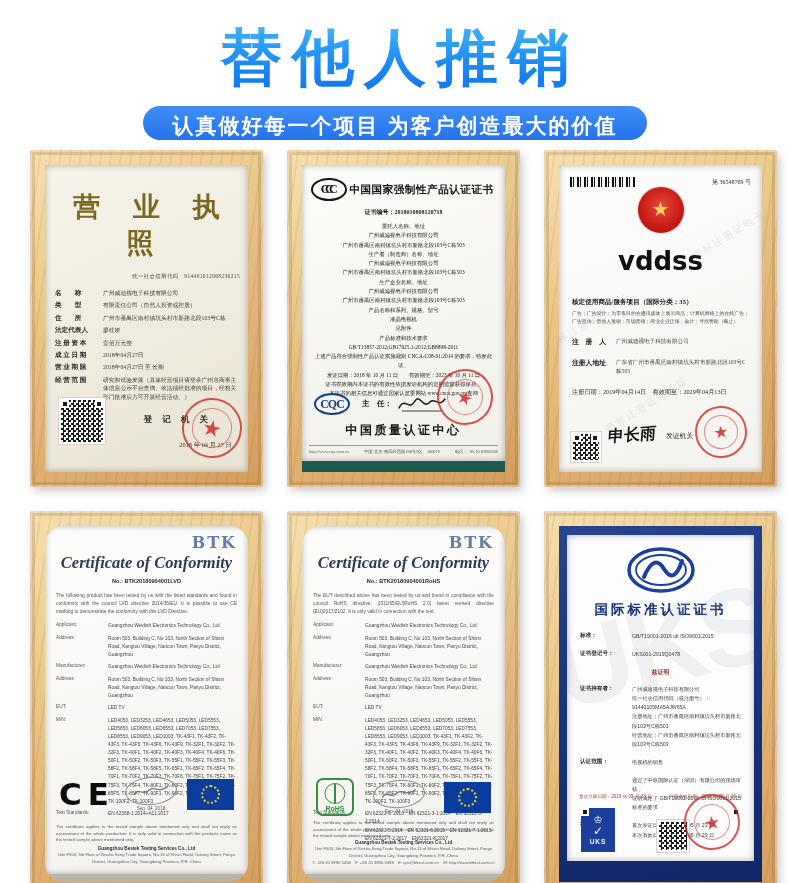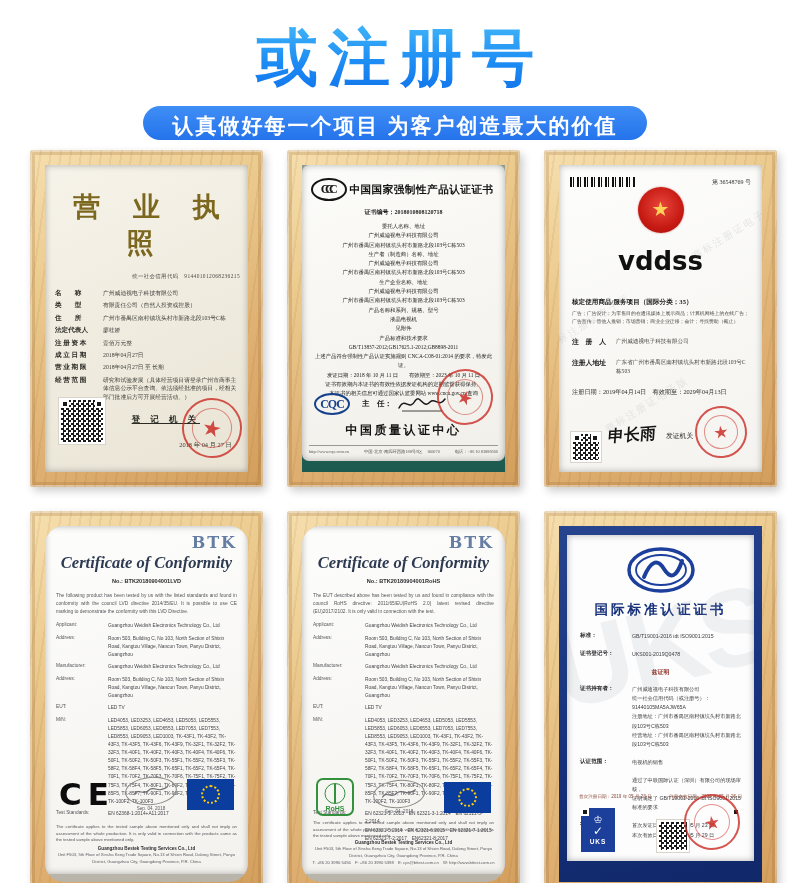--- a/index.html
+++ b/index.html
@@ -53,29 +53,29 @@
   .stamp .date { font-size:4.6px; color:#5a5a66; margin-top:1px; }
 
   
   .lic-title { margin-top:24px; text-align:center; font-size:27px; font-weight:bold; color:#7c671f;
     letter-spacing:13px; text-indent:13px; }
   .lic-code-row { margin-top:12px; text-align:right; padding-right:8px; font-size:5.4px; color:#4a4a45; letter-spacing:.4px; }
   .lic-fields { margin:9px 8px 0 10px; }
   .lic-row { display:flex; margin-bottom:3.4px; }
   .lic-label { width:48px; flex:none; font-size:6.6px; font-weight:bold; color:#2b2b26; }
   .lic-value { flex:1; font-size:5.8px; color:#3d3d38; line-height:1.5; }
-  .lic-registry { position:absolute; right:48px; bottom:46px; font-size:8.5px; font-weight:bold; letter-spacing:4px; color:#2b2b26;text-decoration:underline; }
+  .lic-registry { position:absolute; right:36px; bottom:46px; font-size:8.5px; font-weight:bold; letter-spacing:4px; color:#2b2b26; }
   .lic-date { position:absolute; right:16px; bottom:22px; font-size:6.4px; color:#3d3d38; }
   .lic-seal { width:60px; height:60px; right:6px; bottom:14px; }
   .lic-seal::after { font-size:22px; }
   .lic-qr { left:14px; bottom:28px; width:46px; height:46px; }
 
   
   .mat-teal { background:linear-gradient(180deg,#8d9b96 0%,#2c6b60 70%,#1c5a50 100%); }
-  .mat-teal .paper { height:calc(100% - 11px);border-radius:7px; }
+  .mat-teal .paper { height:calc(100% - 11px); }
   .ccc-head { display:flex; align-items:center; margin:13px 9px 0; }
   .ccc-logo { width:36px; height:23px; flex:none; border:2px solid #151515; border-radius:50%;
     display:flex; align-items:center; justify-content:center; }
   .ccc-logo span { font-size:12px; font-weight:bold; letter-spacing:-4.5px; padding-right:4px; color:#151515; }
   .ccc-title { flex:1; text-align:center; font-size:10.6px; font-weight:bold; color:#111; letter-spacing:.5px; }
   .ccc-no { text-align:center; margin-top:7px; font-size:6px; font-weight:bold; color:#222; }
   .ccc-body { margin:5px 10px 0; text-align:center; font-size:5.4px; line-height:1.72; color:#23221e;
     white-space:pre-line; font-weight:500; }
   .ccc-sign-row { position:absolute; left:12px; right:12px; bottom:46px; display:flex; align-items:center; }
   .cqc-logo { width:36px; height:22px; flex:none; border:2px solid #17418c; border-radius:50%;
@@ -169,21 +169,21 @@
   .iso-qr { position:static; width:32px; height:32px; margin-left:42px; }
   .iso-seal { width:56px; height:56px; right:0; bottom:2px; position:absolute; transform:rotate(-10deg); }
   .iso-seal::after { font-size:18px; }
   .iso-wm { position:absolute; top:34%; left:50%; transform:translate(-50%,-50%) rotate(-14deg);
     font-size:110px; font-weight:bold; color:rgba(165,172,186,.16); letter-spacing:-4px; z-index:1; pointer-events:none; }
 </style>
 </head>
 <body>
 
 <div class="header">
-  <div class="big-title">或注册号</div><br>
+  <div class="big-title">替他人推销</div><br>
   <div class="subtitle-pill">认真做好每一个项目 为客户创造最大的价值</div>
 </div>
 
 <div class="grid">
 
   <div class="frame">
     <div class="mat">
       <div class="paper serif" style="background:linear-gradient(155deg,#f6f3ea 0%,#e9e4d4 100%);">
         <div class="lic-title">营 业 执 照</div>
         <div class="lic-code-row">

